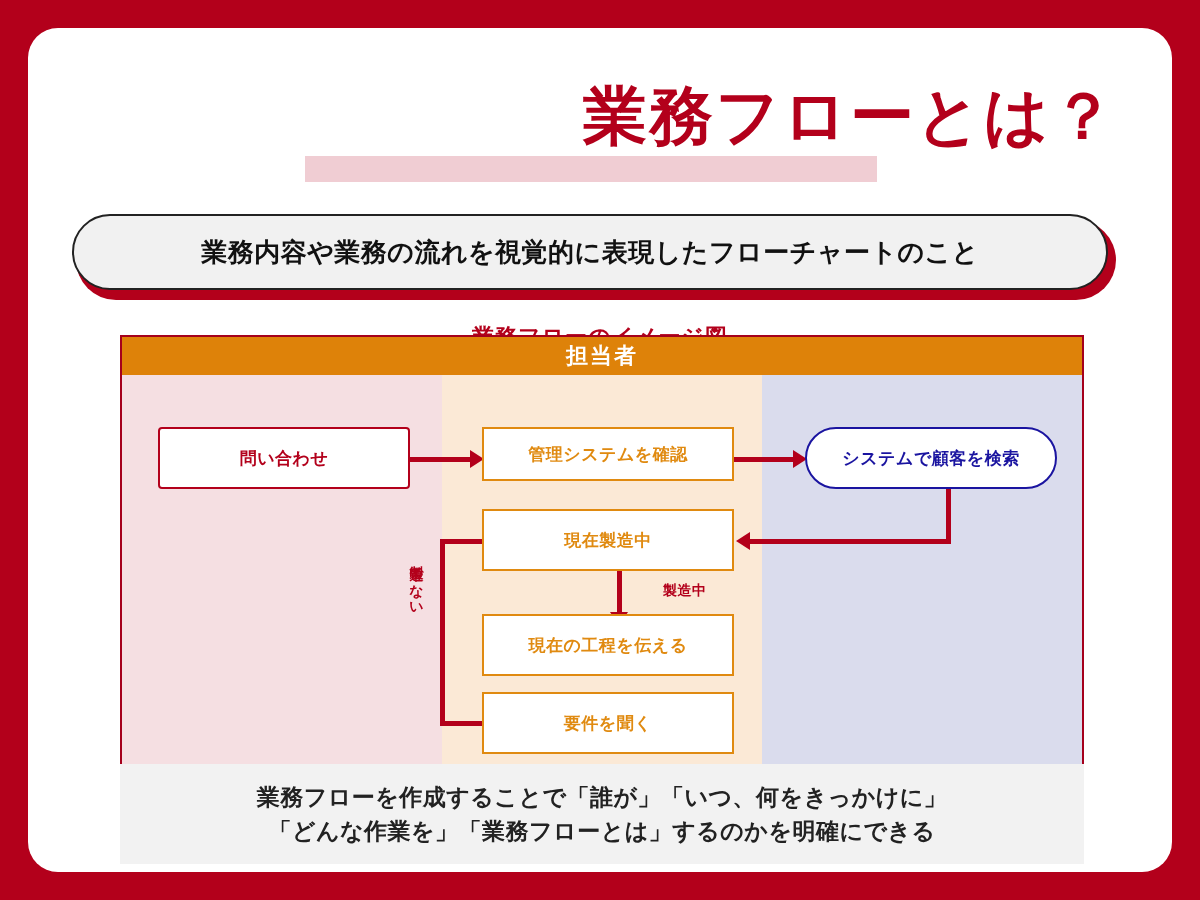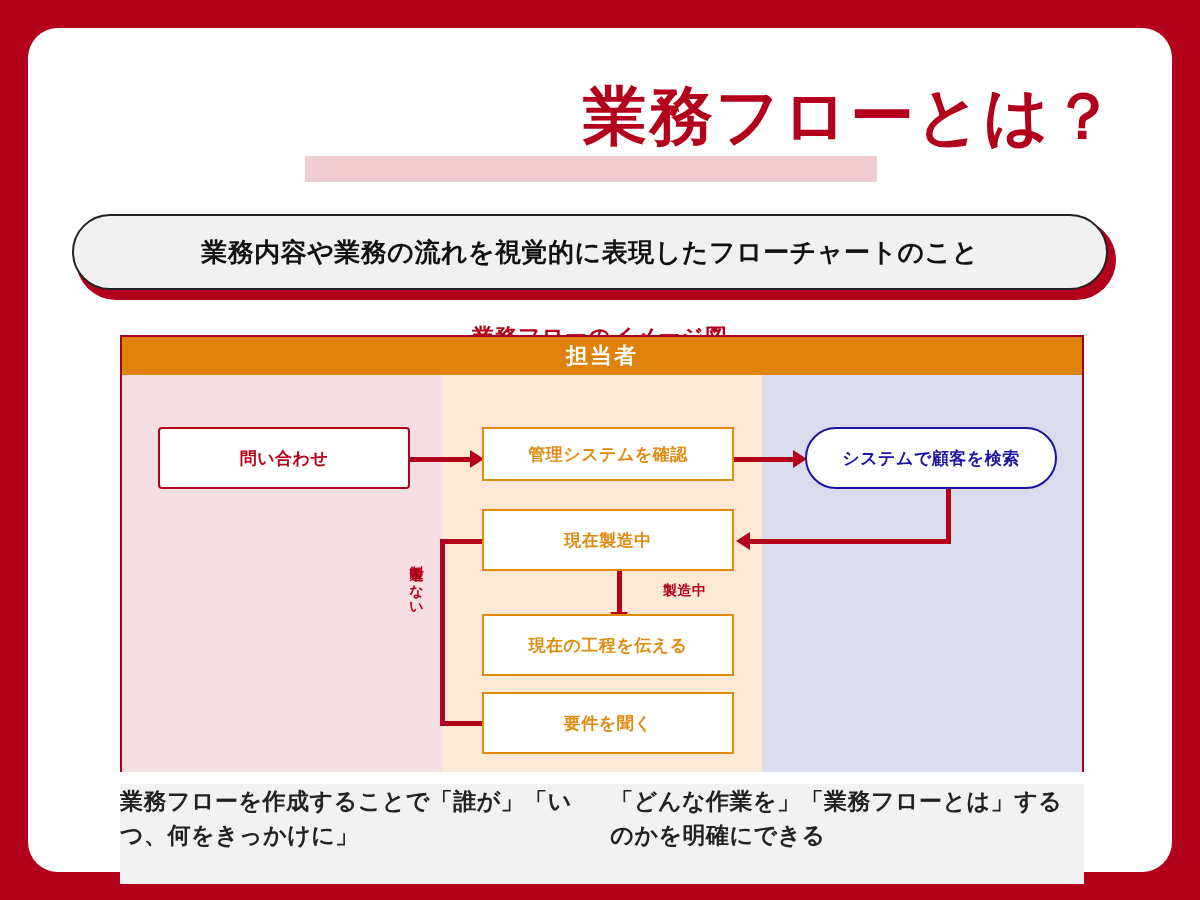--- a/index.html
+++ b/index.html
@@ -106,23 +106,23 @@
     letter-spacing:0.5px;
   }
   .edge-label-v{
     position:absolute;font-size:14px;font-weight:bold;color:#b3001b;
     writing-mode:vertical-rl;text-orientation:upright;letter-spacing:1px;
     line-height:1;
   }
 
   
   .footer{
-    position:absolute;left:92px;top:756px;width:964px;height:100px;
+    position:absolute;left:92px;top:736px;width:964px;height:100px;
     background:#f2f2f2;
-    display:flex;flex-direction:row;align-items:flex-start;justify-content:center;
+    display:flex;flex-direction:column;align-items:center;justify-content:center;
   }
   .footer-line{
     font-size:23px;font-weight:bold;color:#222222;line-height:34px;letter-spacing:0.5px;
   }
 </style>
 </head>
 <body>
 
 <div id="root">
   <div class="card">

